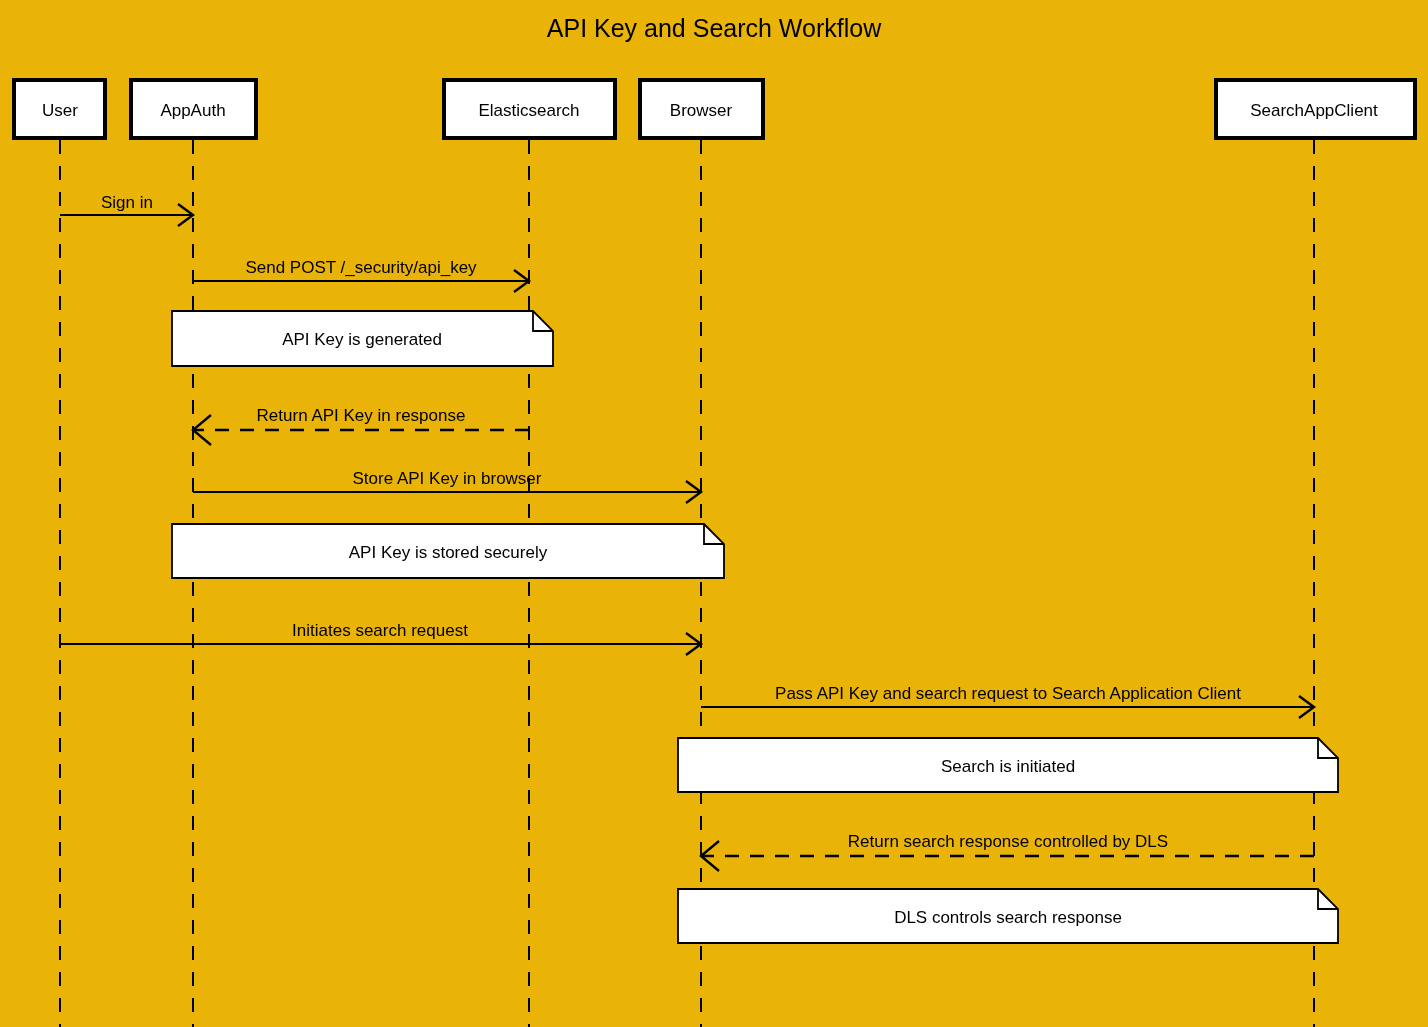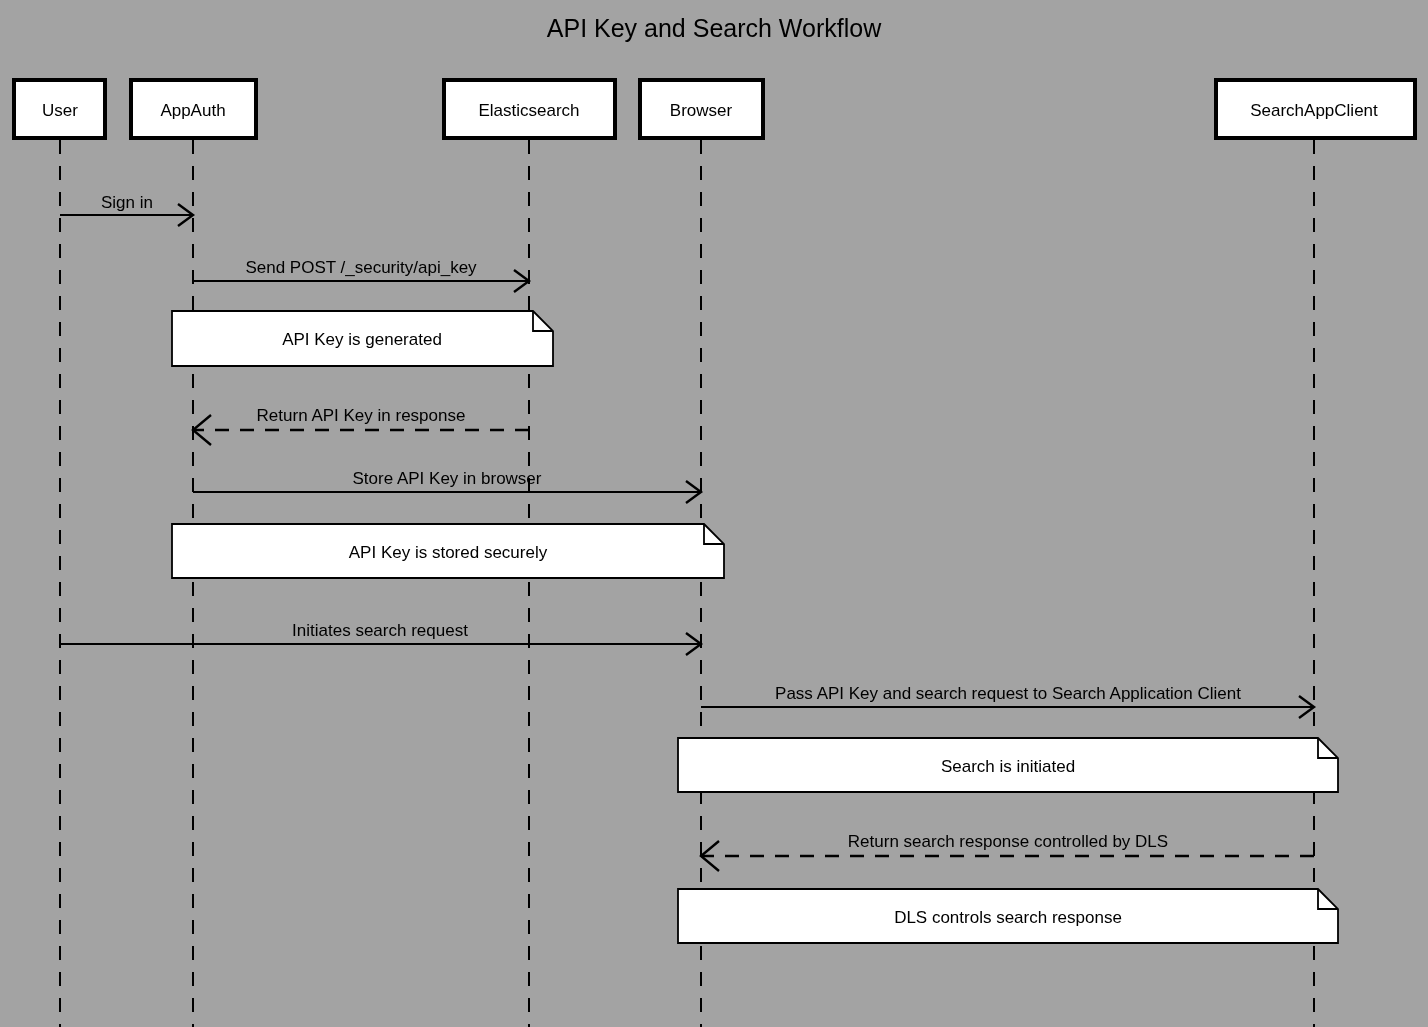--- a/index.html
+++ b/index.html
@@ -8,21 +8,21 @@
     background: #ffffff;
   }
   body {
     font-family: "Liberation Sans", sans-serif;
     color: #000000;
   }
   #canvas {
     position: relative;
     width: 1428px;
     height: 1027px;
-    background: #a3a3a3;
+    background: #eab308;
     overflow: hidden;
   }
   #diagram-svg {
     position: absolute;
     left: 0;
     top: 0;
     width: 1428px;
     height: 1027px;
   }
   .diagram-title {

